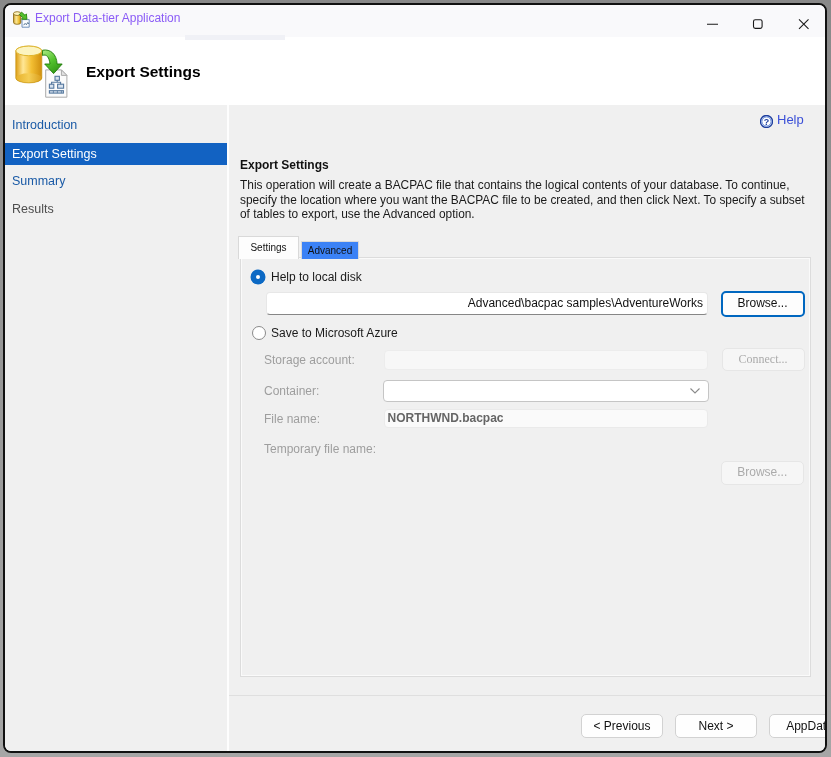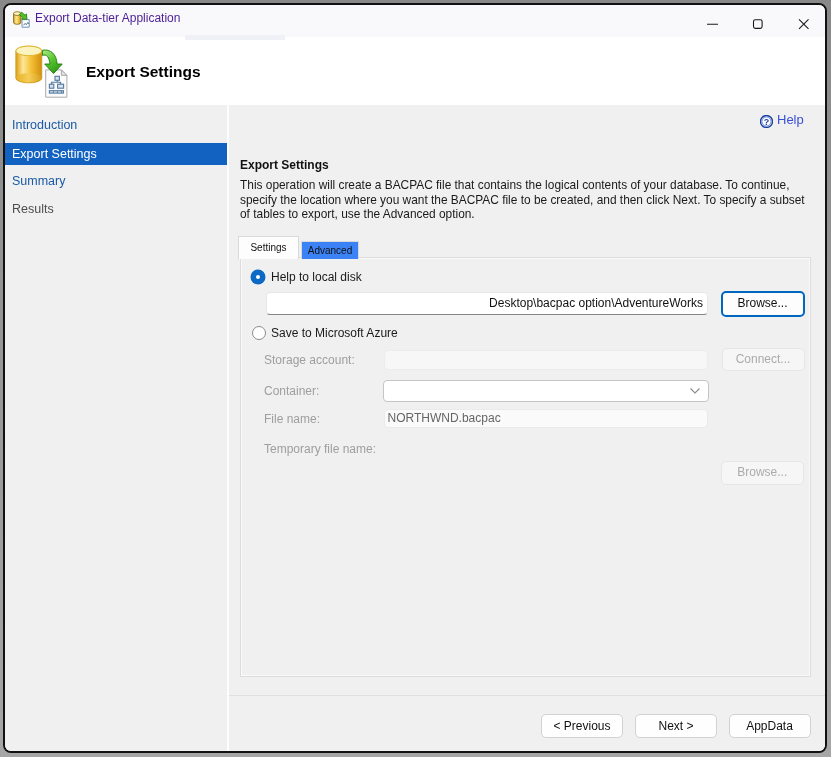--- a/index.html
+++ b/index.html
@@ -6,21 +6,21 @@
   html,body { width:831px; height:757px; }
   body { background:linear-gradient(#898989,#A6A6A6); font-family:"Liberation Sans", sans-serif; position:relative; overflow:hidden; }
   #win {
     position:absolute; left:3px; top:3px; width:824px; height:750px;
     border:2px solid #111111; border-radius:8px; background:#F0F0F0; overflow:hidden;
   }
   .abs { position:absolute; }
   #titlebar { left:0; top:0; width:820px; height:32px; background:#F9F9FB; }
   #header { left:0; top:32px; width:820px; height:68px; background:#FFFFFF; }
   #tabghost { left:180px; top:30px; width:100px; height:5px; background:#F0F1F6; z-index:3; }
-  #titletext { left:30px; top:6px; font-size:12px; color:#4c1d95; z-index:2; }
+  #titletext { left:30px; top:6px; font-size:12px; color:#8b5cf6; z-index:2; }
   #body { left:0; top:100px; width:820px; height:646px; background:#F0F0F0; }
   #sidediv { left:222px; top:100px; width:2px; height:646px; background:#FDFDFD; }
   .nav { left:7px; width:205px; height:24px; line-height:24px; font-size:12.5px; color:#1A5AA6; }
   #navsel { left:0px; top:138px; width:222px; height:22px; background:#1262C2; }
   #navseltext { left:7px; top:138px; height:22px; line-height:22px; font-size:12.5px; color:#FFFFFF; }
   #helptext { left:772px; top:108px; width:40px; height:14px; line-height:14px; font-size:13px; color:#3A4FD7; }
   #h1 { left:235px; top:153px; font-size:12px; font-weight:bold; color:#111; }
   #para { left:235px; top:173px; font-size:11.9px; color:#1A1A1A; line-height:14.7px; white-space:nowrap; }
   .tab { z-index:2; font-size:10px; color:#111; text-align:center; }
   #tab1 { left:233px; top:231px; width:61px; height:23px; background:#FDFDFD; border:1px solid #D9D9D9; border-bottom:none; line-height:21px; }
@@ -29,27 +29,27 @@
   .radio { width:14px; height:14px; border-radius:50%; }
   #radio1 { left:246px; top:265px; background:#FFFFFF; border:5px solid #0C69C4; box-shadow:0 0 0 0.5px #0C69C4; }
   #radio2 { left:246.5px; top:321px; background:#FFFFFF; border:1px solid #8A8A8A; }
   .lbl { font-size:12px; color:#1A1A1A; height:16px; line-height:16px; }
   .dlbl { font-size:12px; color:#9E9E9E; height:16px; line-height:16px; }
   #txt1 { left:261px; top:286.5px; width:442px; height:23px; background:#FFF; border:1px solid #E7E7E7; border-bottom:1px solid #868686; border-radius:4px; font-size:12px; color:#111; text-align:right; line-height:20px; padding-right:4px; overflow:hidden; }
   #browse1 { left:715.5px; top:285.5px; width:84px; height:26px; background:#FDFDFD; border:2px solid #0067C0; border-radius:5px; font-size:12px; color:#111; text-align:center; line-height:21px; }
   .dbox { background:#F7F7F7; border:1px solid #ECECEC; border-radius:4px; }
   #sbox { left:379px; top:344.5px; width:324px; height:20px; }
   .dbtn { background:#F6F6F6; border:1px solid #E6E6E6; border-radius:5px; font-size:12px; color:#ABABAB; text-align:center; }
-  #connect { left:716.5px; top:342.5px; width:83px; height:23px; line-height:20px; }
+  #connect { left:716.5px; top:342.5px; width:83px; height:23px; line-height:20px;font-family:Liberation Serif, serif; }
   #combo { left:378px; top:374.5px; width:326px; height:22px; background:#FFF; border:1px solid #C5C5C5; border-radius:4px; }
-  #fbox { left:379px; top:403.5px; width:324px; height:19px; background:#FAFAFA; border:1px solid #EAEAEA; border-radius:4px; font-size:12px; color:#656565; line-height:17px; padding-left:2.5px; }
+  #fbox { left:379px; top:403.5px; width:324px; height:19px; background:#FAFAFA; border:1px solid #EAEAEA; border-radius:4px; font-size:12px; color:#656565; line-height:17px; padding-left:2.5px;font-weight:bold; }
   #tbox { left:255.5px; top:458.5px; width:447.5px; height:22px; background:#F5F5F5; border:1px solid #C2C2C2; border-bottom:1px solid #8E8E8E; border-radius:4px; font-size:12px; color:#4E4E4E; line-height:19px; padding-left:4px; }
   #browse2 { left:716px; top:456px; width:82.5px; height:24px; line-height:21px; }
   #footsep { left:224px; top:690px; width:596px; height:1px; background:#DFDFDF; }
-  .btn { top:708.5px; width:82px; height:24.5px; background:#FEFEFE; border:1px solid #D2D2D2; border-radius:5px; font-size:12px; color:#111; text-align:center; line-height:22px; }
+  .btn { top:708.5px; width:82px; height:24.5px; background:#FEFEFE; border:1px solid #D2D2D2; border-radius:5px; font-size:12px; color:#111; text-align:center; line-height:22px;margin-left:40px; }
   #prev { left:536px; }
   #next { left:630px; }
   #cancel { left:723.5px; }
 </style>
 </head>
 <body>
 <div id="win">
   <div class="abs" id="titlebar"></div>
   <div class="abs" id="header"></div>
   <div class="abs" id="tabghost"></div>
@@ -133,21 +133,21 @@
 
   <div class="abs" id="h1">Export Settings</div>
   <div class="abs" id="para">This operation will create a BACPAC file that contains the logical contents of your database. To continue,<br>specify the location where you want the BACPAC file to be created, and then click Next. To specify a subset<br>of tables to export, use the Advanced option.</div>
 
   <div class="abs" id="groupbox"></div>
   <div class="abs tab" id="tab1">Settings</div>
   <div class="abs tab" id="tab2">Advanced</div>
 
   <div class="abs radio" id="radio1"></div>
   <div class="abs lbl" style="left:266px;top:264px">Help to local disk</div>
-  <div class="abs" id="txt1">Desktop\bacpac option\AdventureWorks</div>
+  <div class="abs" id="txt1">Advanced\bacpac samples\AdventureWorks</div>
   <div class="abs" id="browse1">Browse...</div>
 
   <div class="abs radio" id="radio2"></div>
   <div class="abs lbl" style="left:266px;top:320px">Save to Microsoft Azure</div>
 
   <div class="abs dlbl" style="left:259px;top:347px">Storage account:</div>
   <div class="abs dbox" id="sbox"></div>
   <div class="abs dbtn" id="connect">Connect...</div>
 
   <div class="abs dlbl" style="left:259px;top:377.5px">Container:</div>

